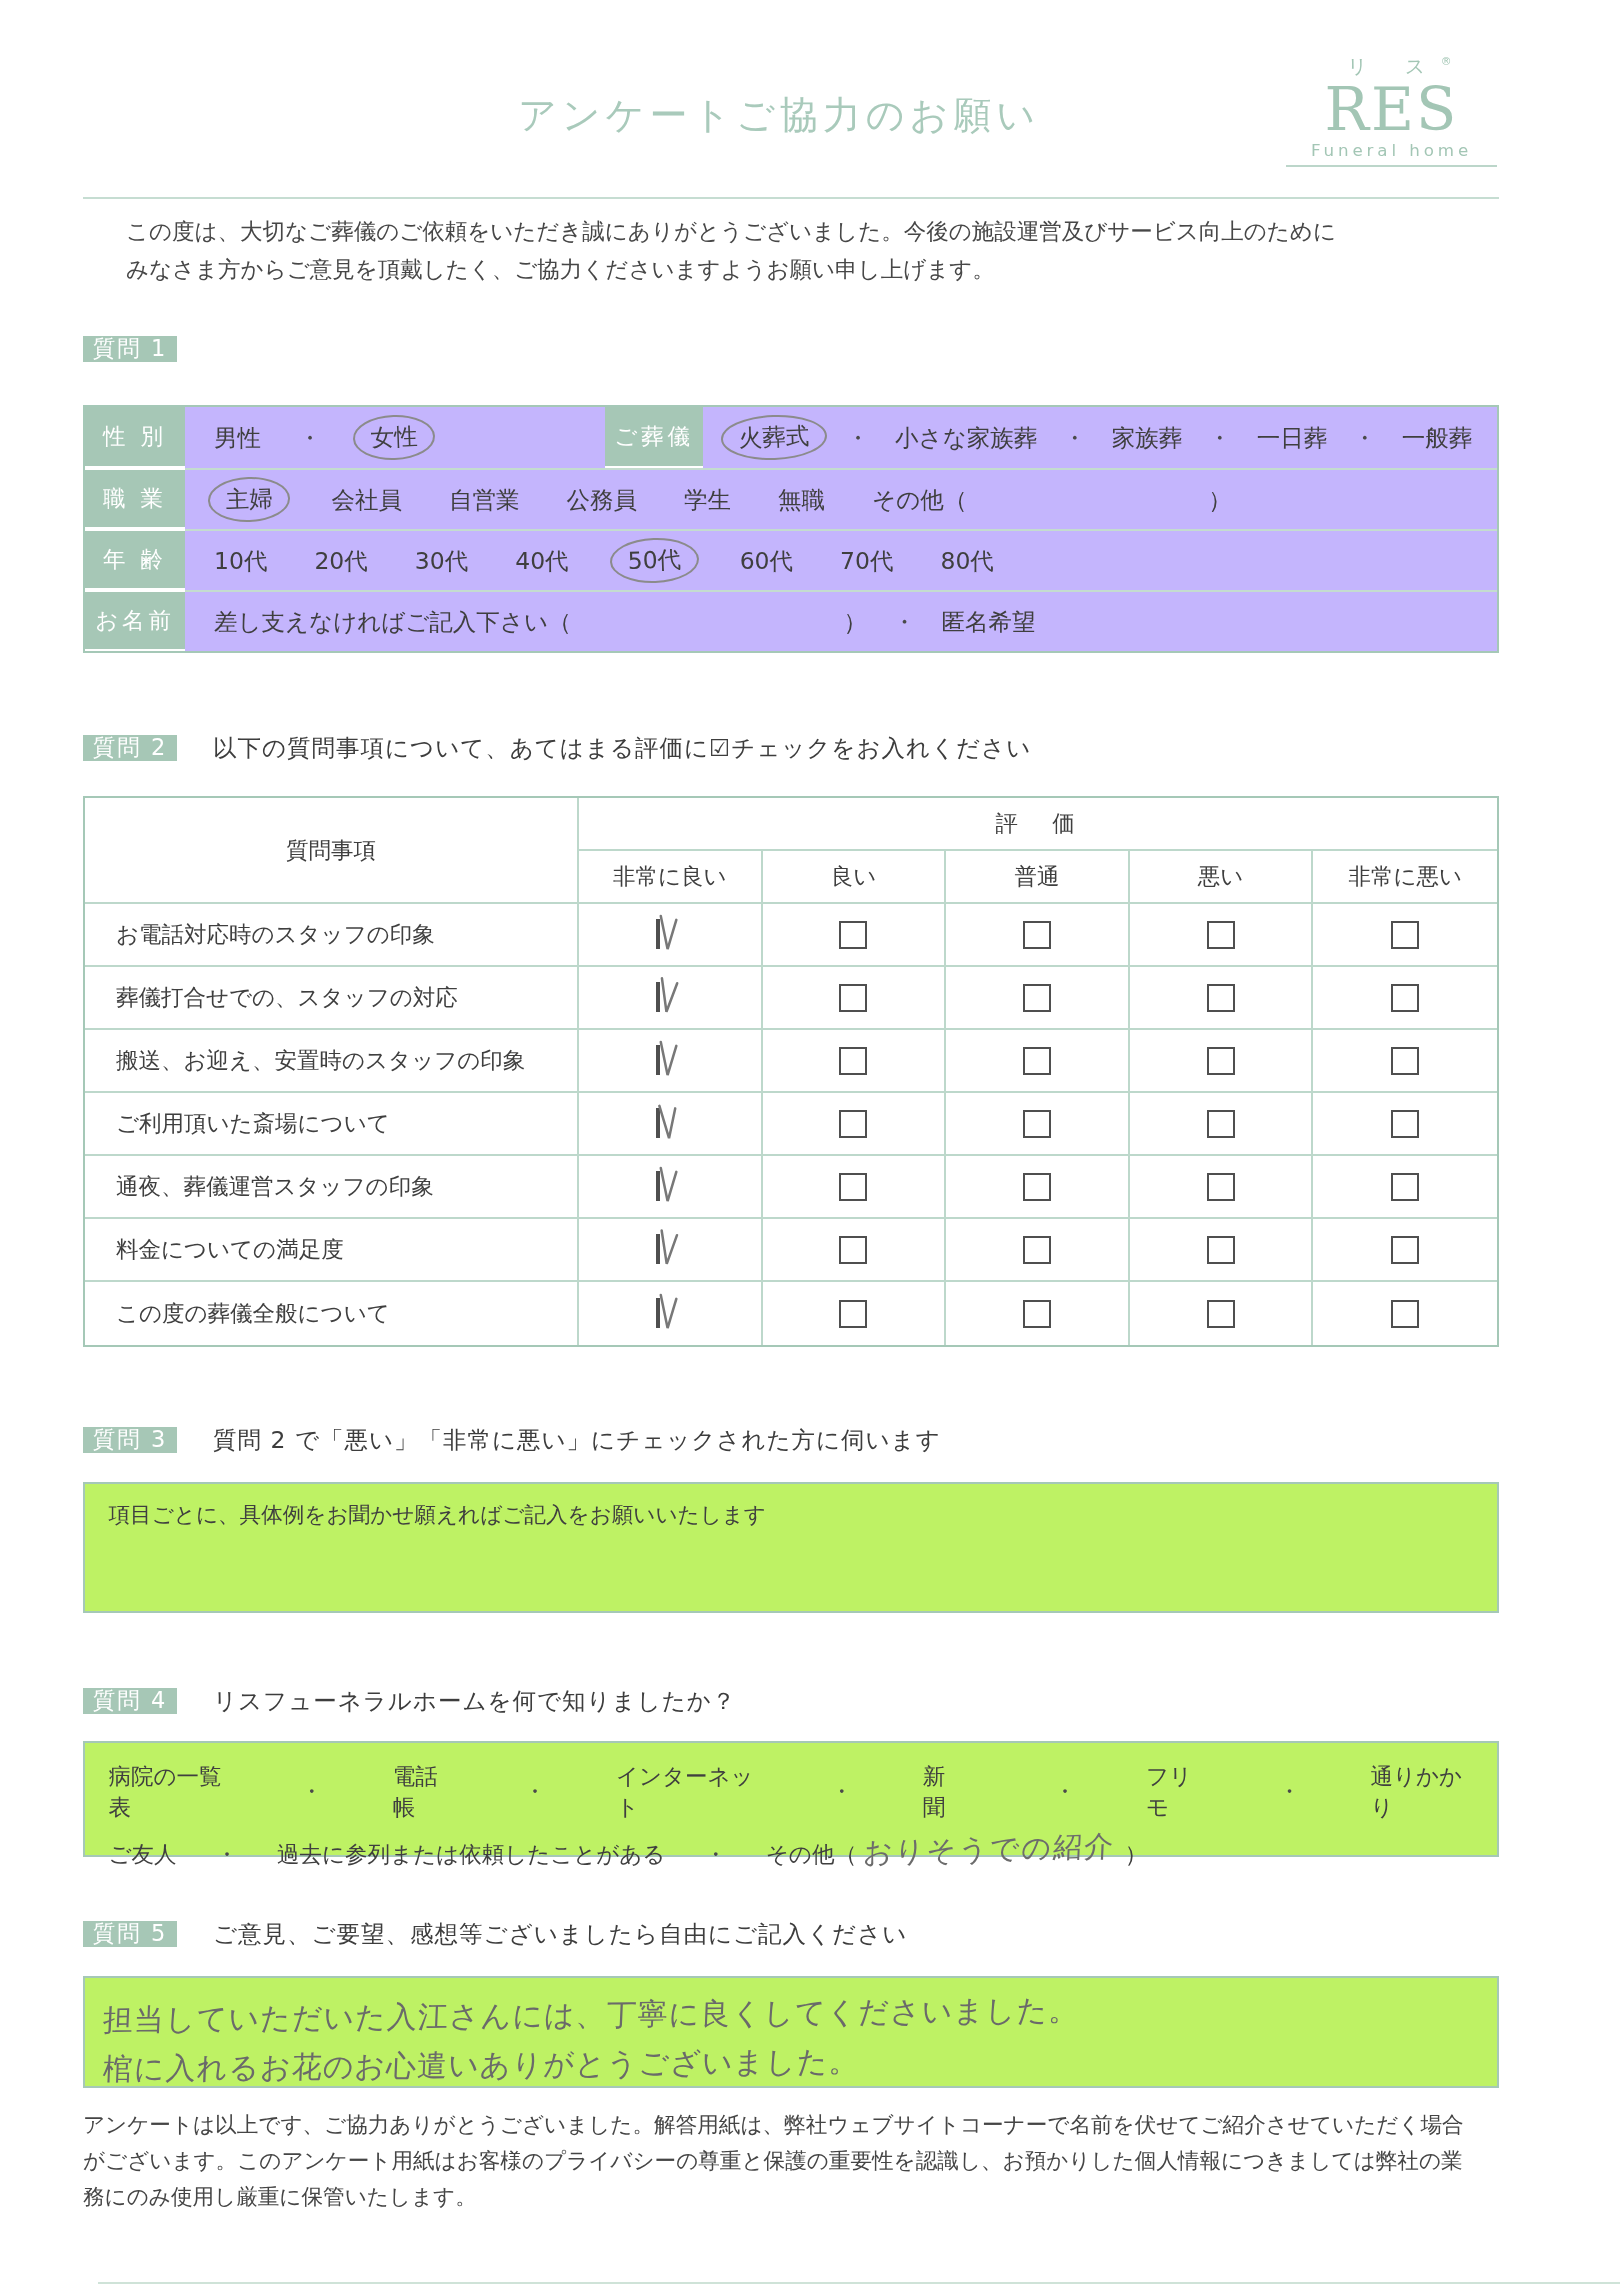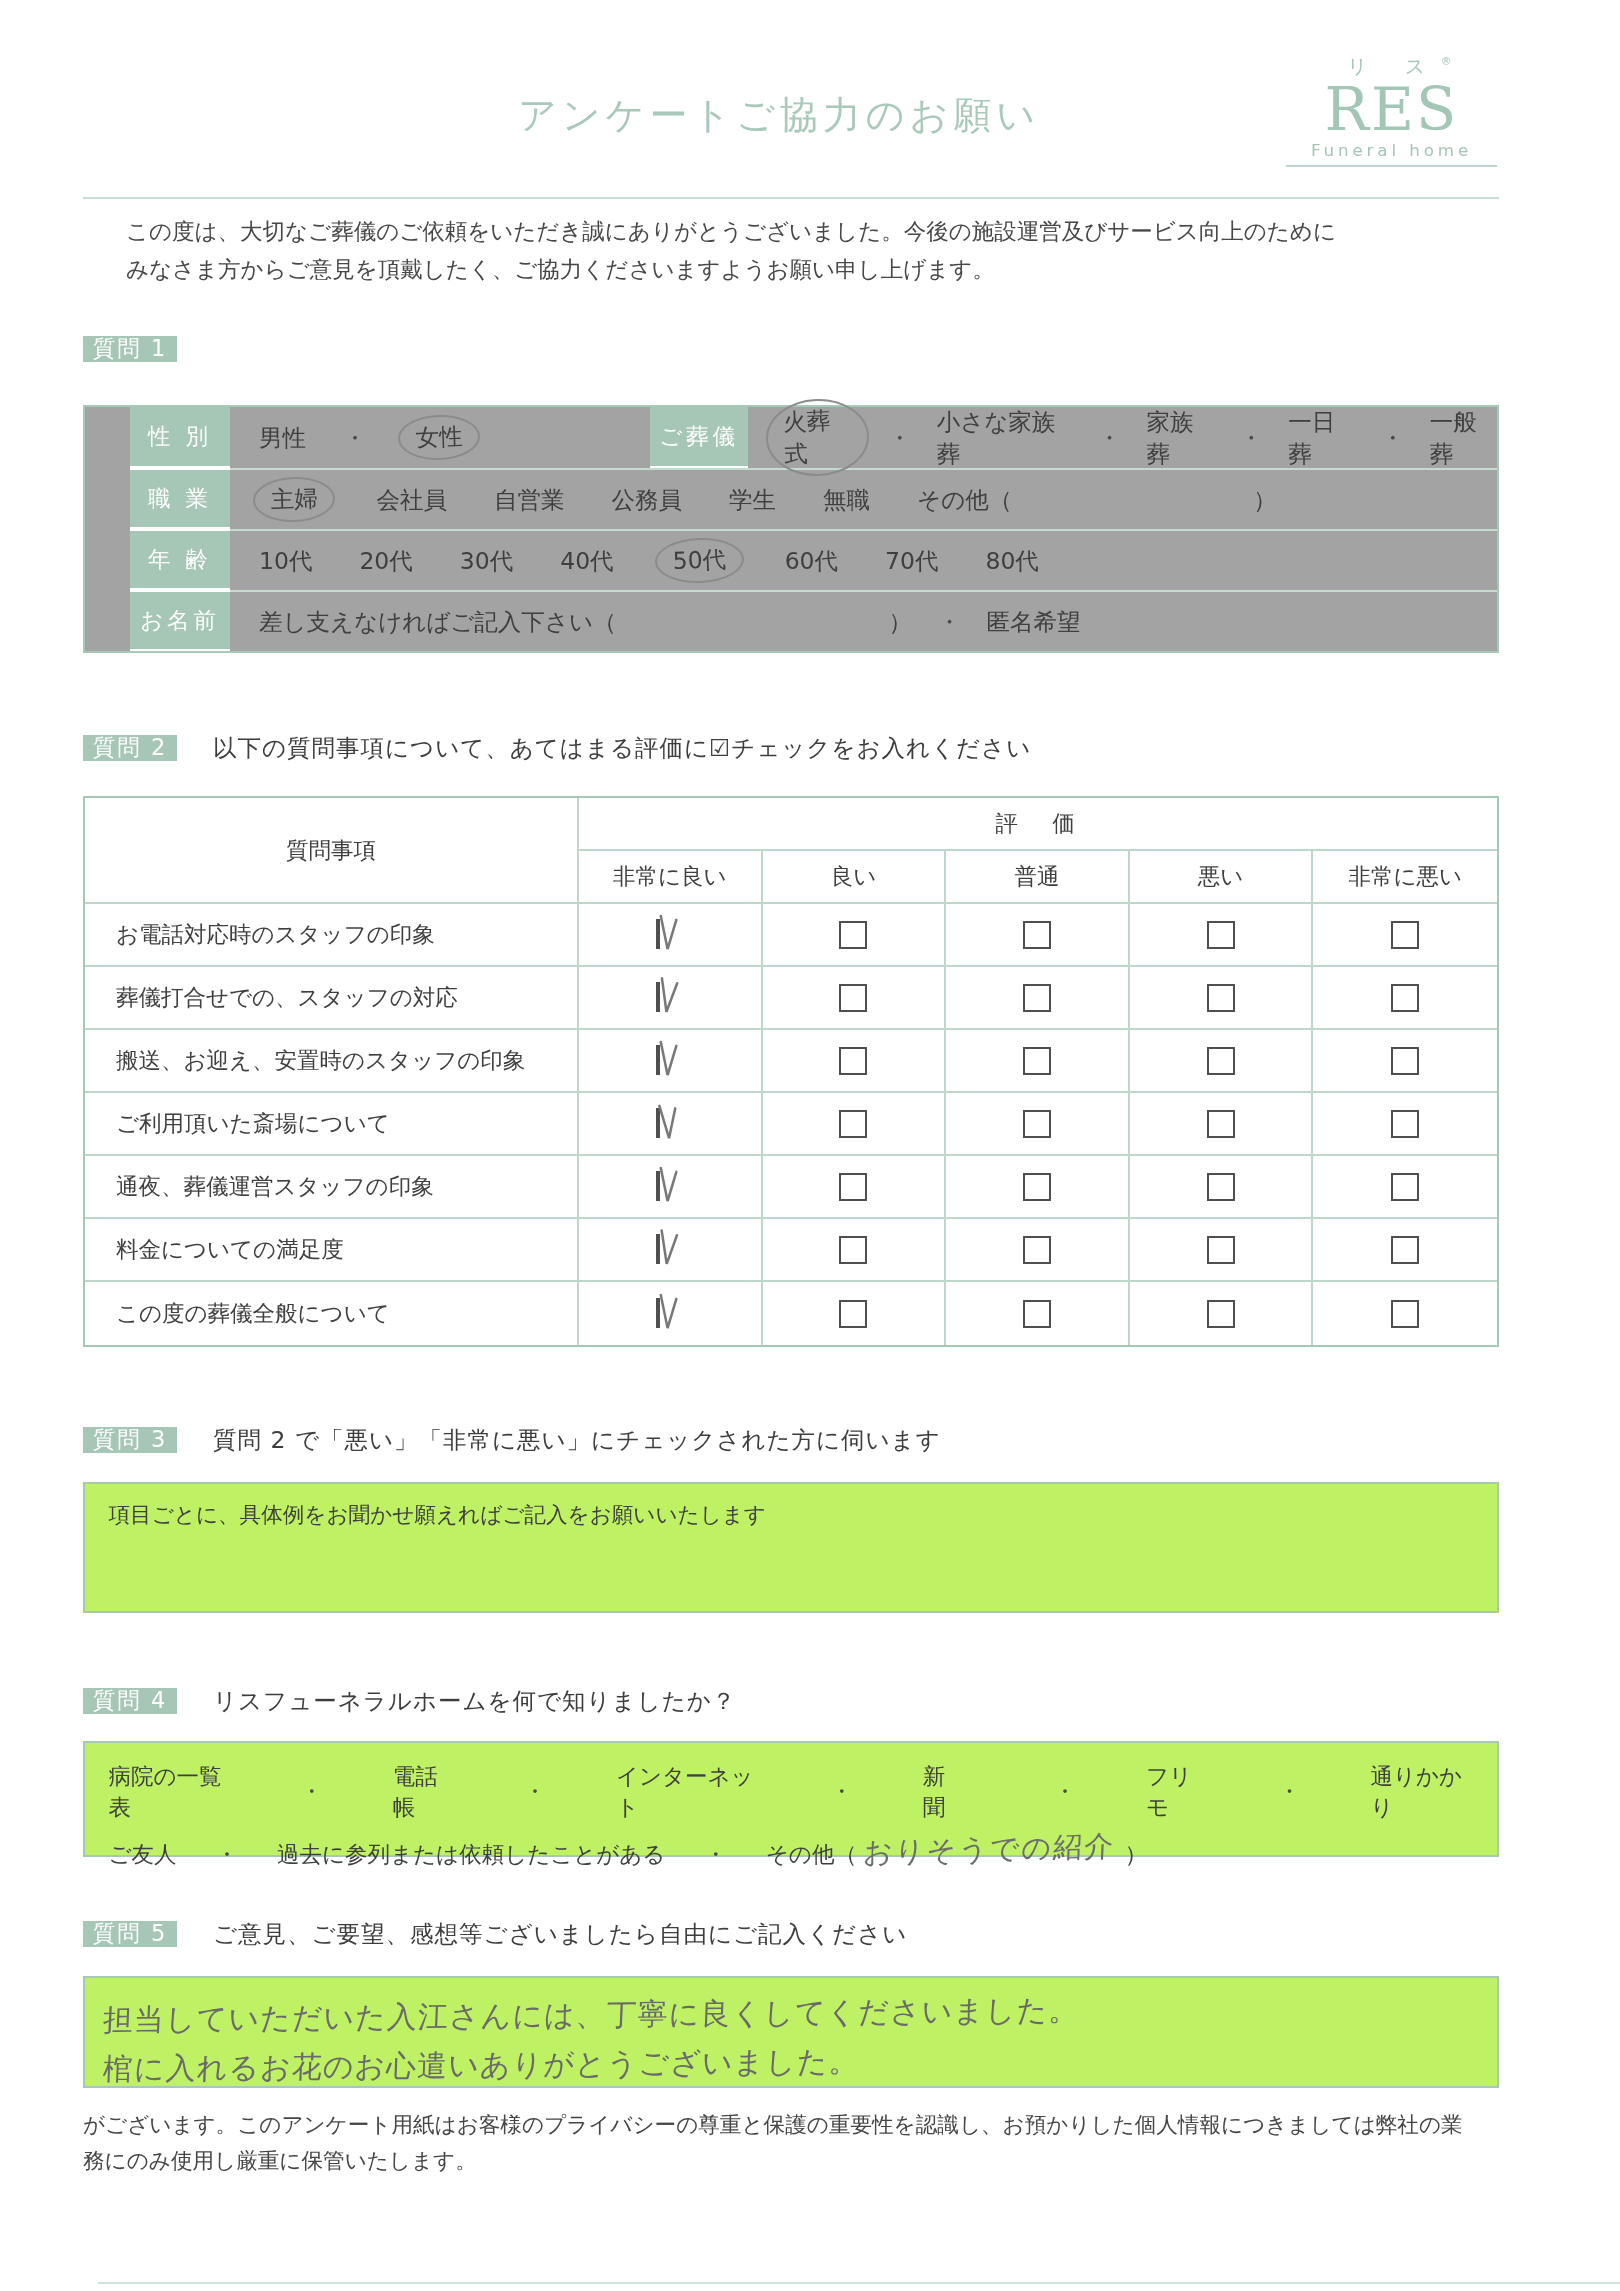--- a/index.html
+++ b/index.html
@@ -30,21 +30,21 @@
   .badge {
     width: 94px; height: 26px; background: #a6c7b6; color: #ffffff;
     display: flex; align-items: center; justify-content: center;
     font-size: 22.5px; letter-spacing: 2px; flex: 0 0 auto;
   }
   .badge-title { margin-left: 36px; font-size: 23.5px; color: #3d3d3d; letter-spacing: 1px; }
   .sec-q1 { top: 328px; } .sec-q2 { top: 727px; } .sec-q3 { top: 1419px; }
   .sec-q4 { top: 1680px; } .sec-q5 { top: 1913px; }
 
   
-  .q1-table { top: 405px; left: 83px; width: 1416px; border: 2px solid #a5c8b7; background: #a3a3a3; padding-left: 45px; }
+  .q1-table { top: 405px; left: 83px; width: 1416px; border: 2px solid #a5c8b7; background: #c4b5fd; }
   .q1-row { display: flex; align-items: stretch; height: 61px; }
   .q1-row + .q1-row { border-top: 2px solid #c4dccf; }
   .q1-label {
     flex: 0 0 100px; background: #a6c7b6; color: #fff; font-size: 22.5px; letter-spacing: 3.9px;
     display: flex; align-items: center; justify-content: center;
     border-bottom: 2px solid #fff; border-top: 2px solid #fff; margin-top: -2px;
   }
   .q1-row:first-child .q1-label { margin-top: 0; border-top: none; }
   .q1-cell { display: flex; align-items: center; font-size: 23.5px; padding-left: 29px; }
   .gap26 { gap: 25.5px; } .gap38 { gap: 37px; } .gap48 { gap: 47px; }
@@ -372,18 +372,19 @@
 <div class="abs badge-row sec-q5">
   <div class="badge">質問 5</div>
   <div class="badge-title">ご意見、ご要望、感想等ございましたら自由にご記入ください</div>
 </div>
 <div class="abs free-box q5-box">
   <div class="q5-line">担当していただいた入江さんには、丁寧に良くしてくださいました。</div>
   <div class="q5-line">棺に入れるお花のお心遣いありがとうございました。</div>
 </div>
 
 <div class="abs footer">
+  <div>アンケートは以上です、ご協力ありがとうございました。解答用紙は、弊社ウェブサイトコーナーで名前を伏せてご紹介させていただく場合</div>
   <div>がございます。このアンケート用紙はお客様のプライバシーの尊重と保護の重要性を認識し、お預かりした個人情報につきましては弊社の業</div>
   <div>務にのみ使用し厳重に保管いたします。</div>
 </div>
 
 <div class="abs bottom-rule"></div>
 
 
 </body></html>

